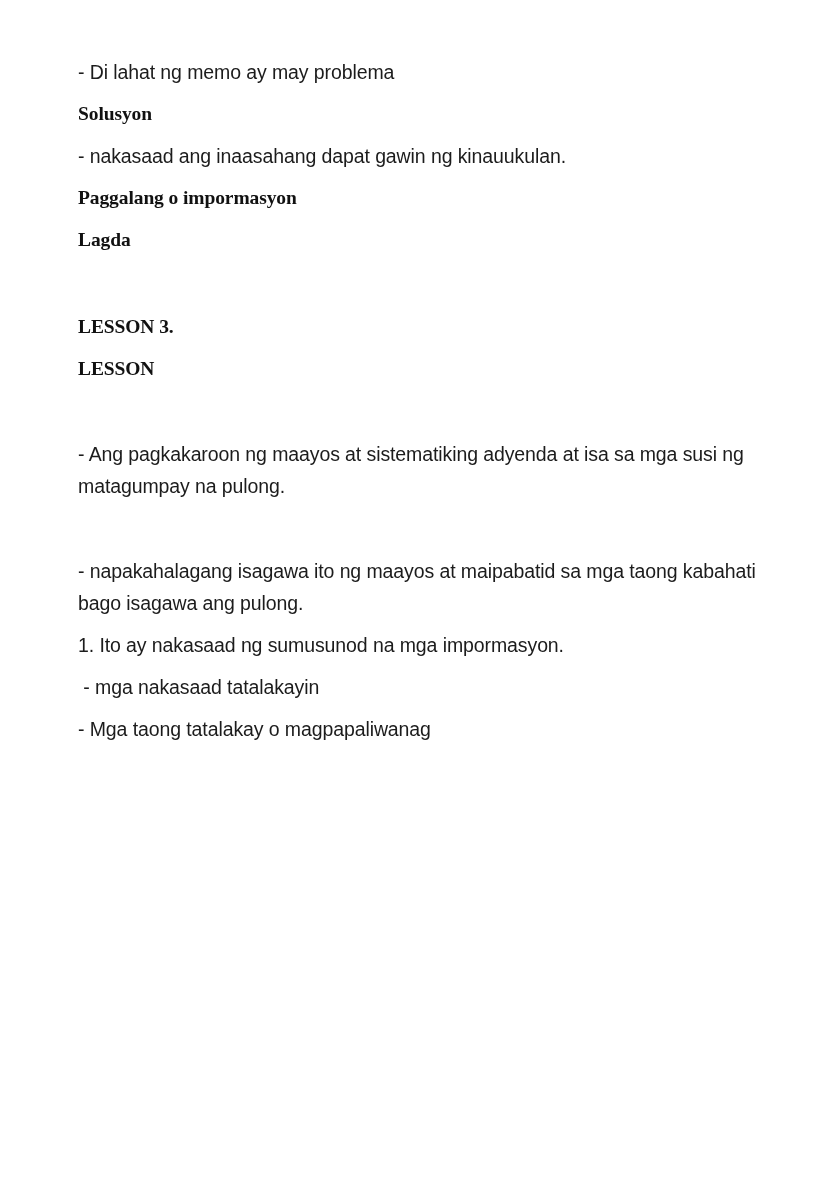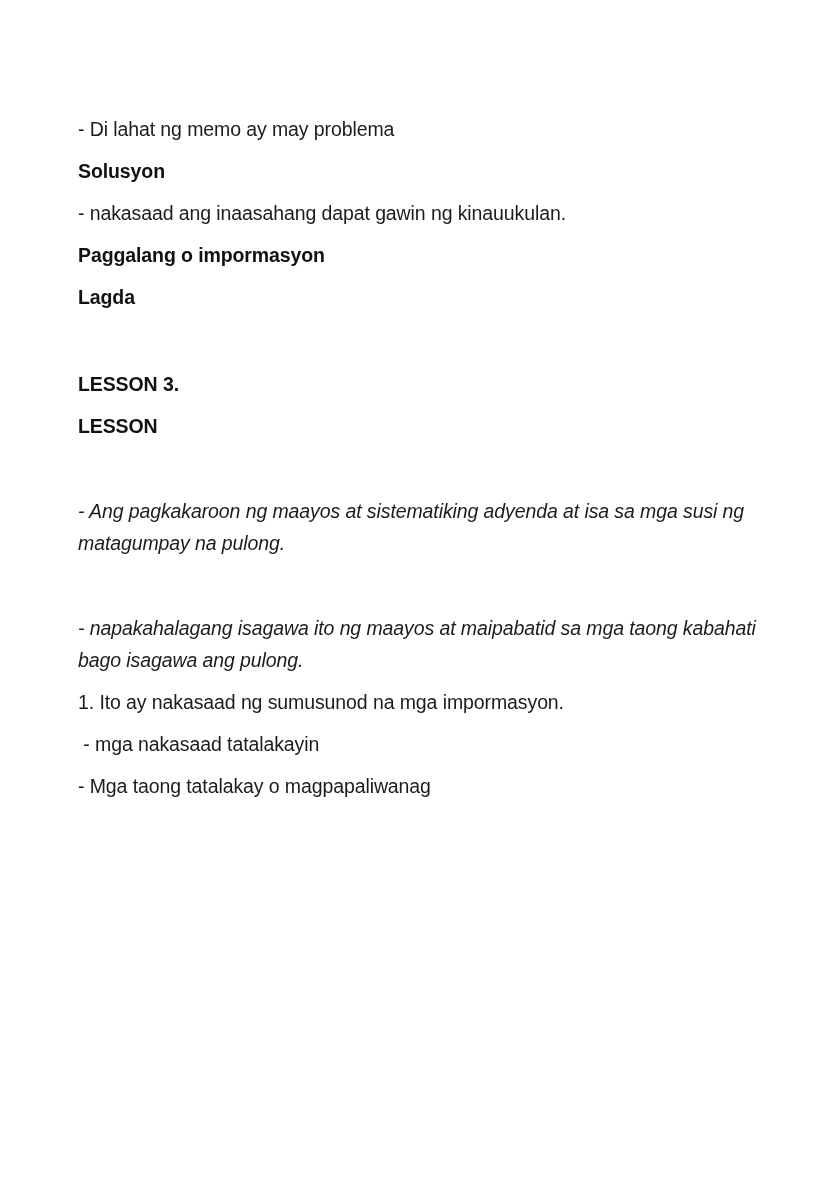--- a/index.html
+++ b/index.html
@@ -11,39 +11,40 @@
     width: 828px;
     height: 1184px;
     overflow: hidden;
     font-family: "Liberation Sans", "DejaVu Sans", sans-serif;
   }
   .page {
     width: 828px;
     height: 1184px;
     background: #ffffff;
     box-sizing: border-box;
-    padding: 113px 50px 0 78px;
+    padding: 56px 50px 0 78px;
   }
   .doc p {
     margin: 0;
     padding: 0;
     font-size: 19.5px;
     line-height: 32px;
     letter-spacing: -0.1px;
     color: #1c1c1c;
     white-space: pre;
   }
   .doc p.bold {
     font-weight: bold;
     color: #111111;
+    font-family: Liberation Serif, serif;
   }
   
   .mt-s  { margin-top: 10px !important; }   
   .mt-m  { margin-top: 55px !important; }   
-  .mt-l  { margin-top: 53px !important; font-style: italic; }   
+  .mt-l  { margin-top: 53px !important; }   
   .mt-xl { margin-top: 90px !important; }   
 </style>
 </head>
 <body>
 
 <div class="page">
   <div class="doc">
     <p>- Di lahat ng memo ay may problema</p>
     <p class="bold mt-s">Solusyon</p>
     <p class="mt-s">- nakasaad ang inaasahang dapat gawin ng kinauukulan.</p>

